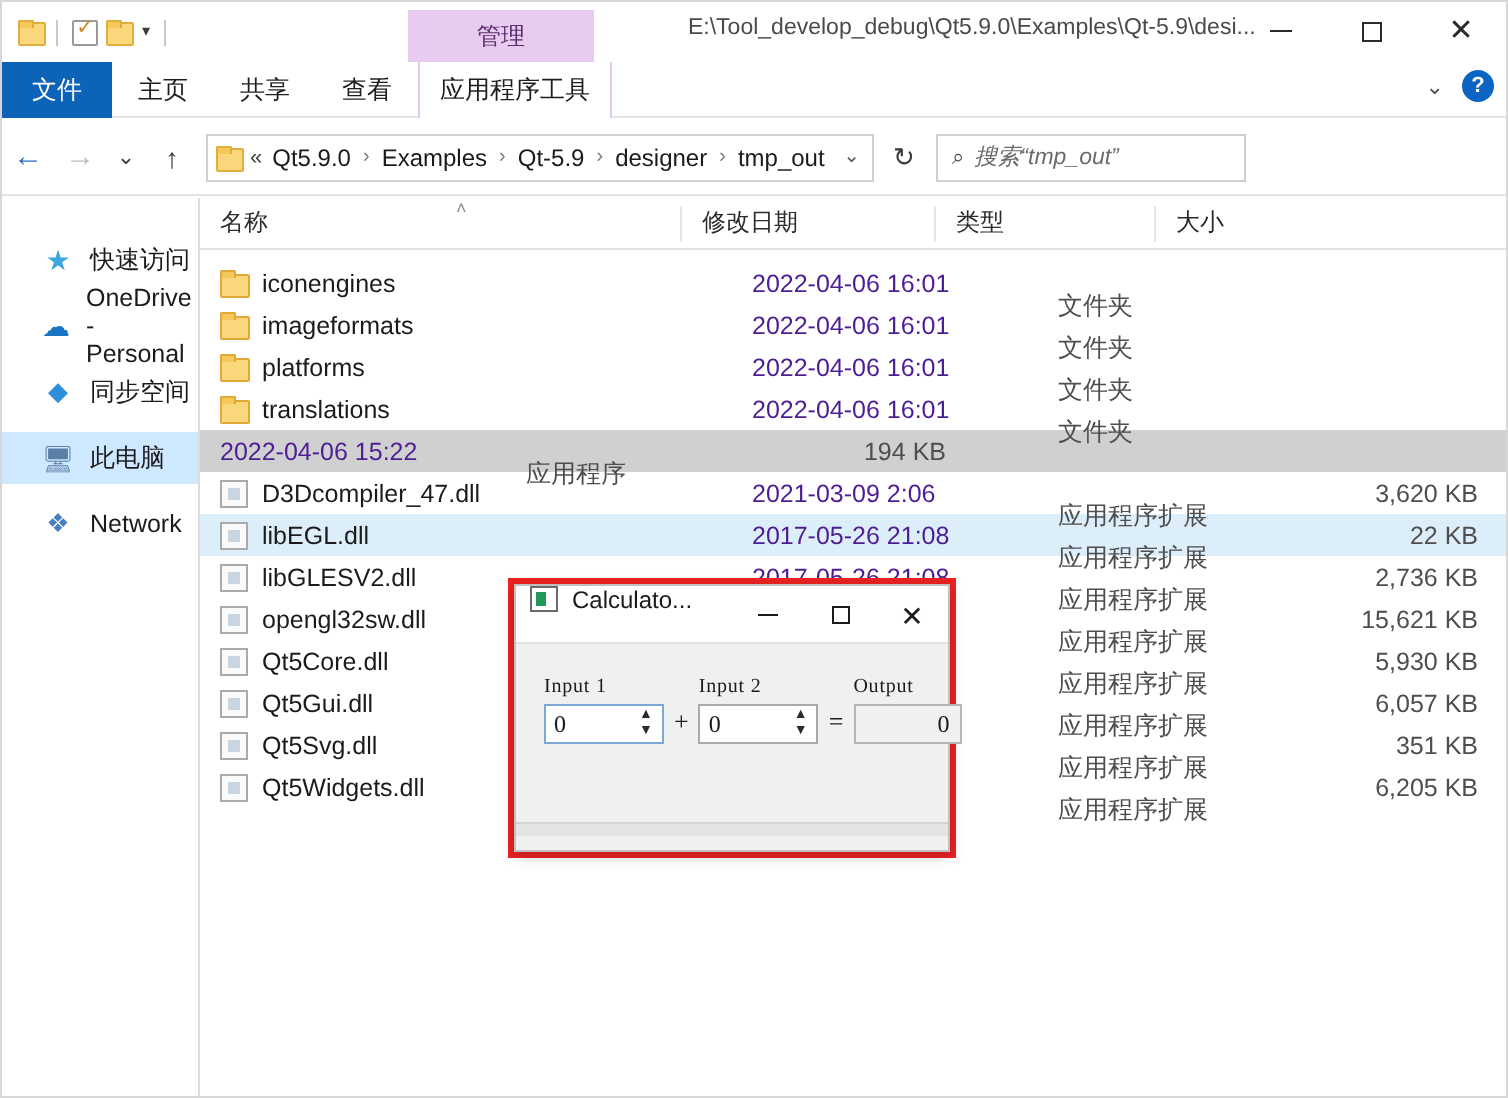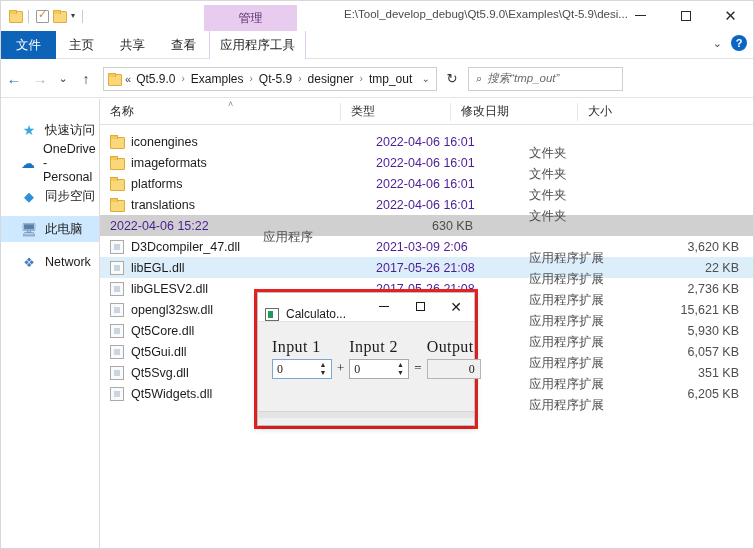--- a/index.html
+++ b/index.html
@@ -208,21 +208,21 @@
   .redbox {
     position: absolute; left: 253px; top: 288px; width: 224px; height: 140px;
     border: 3px solid #ee2222; z-index: 40;
   }
   .calcwin {
     position: absolute; left: 256px; top: 291px; width: 218px; height: 134px;
     background: #f0f0f0; border: 1px solid #c0c0c0; z-index: 45;
     box-shadow: 0 2px 7px rgba(0,0,0,0.22);
   }
   .calc-title {
-    height: 29px; background: #ffffff; display: flex; align-items: flex-end;
+    height: 29px; background: #ffffff; display: flex; align-items: flex-start;
     padding-left: 7px; border-bottom: 1px solid #e2e2e2;
   }
   .calc-ico {
     width: 14px; height: 13px; background: #ffffff; border: 1px solid #6a6a6a;
     position: relative; flex: 0 0 14px;
   }
   .calc-ico::after {
     content: ""; position: absolute; left: 2px; top: 2px; width: 5px; height: 7px;
     background: #1f9a5a;
   }
@@ -239,21 +239,21 @@
   .calc-btn .g-close { font-size: 14px; line-height: 14px; font-weight: 300; }
 
   .calc-body { position: relative; height: 96px; background: #f0f0f0; }
   .calc-row {
     position: absolute; left: 14px; top: 16px;
     display: flex; align-items: flex-end; gap: 0px;
   }
   .fld { display: flex; flex-direction: column; }
   .fld .lab {
     font-family: "Liberation Serif", "DejaVu Serif", serif;
-    font-size: 16px; color: #1b1b1b; margin-bottom: 3px; letter-spacing: 0.4px;
+    font-size: 10px; color: #1b1b1b; margin-bottom: 3px; letter-spacing: 0.4px;
   }
   .spin {
     width: 60px; height: 20px; background: #ffffff; border: 1px solid #7aa7d4;
     display: flex; align-items: center; position: relative;
   }
   .spin .val {
     font-family: "Liberation Serif", "DejaVu Serif", serif;
     font-size: 12px; color: #1b1b1b; padding-left: 4px;
   }
   .spin.plain { border: 1px solid #a9a9a9; }
@@ -378,22 +378,22 @@
       </div>
       <div class="nav-item">
         <span class="nav-ico ico-net">❖</span>
         <span>Network</span>
       </div>
     </div>
 
     <div class="listpane">
       <div class="colhead">
         <div class="col c-name">名称</div>
+        <div class="col c-date">修改日期</div>
         <div class="col c-type">类型</div>
-        <div class="col c-date">修改日期</div>
         <div class="col c-size">大小</div>
         <span class="sortcaret">˄</span>
       </div>
 
       <div class="rows" id="file-rows">
           <div class="row">
             <div class="cell name">
               <span class="fico folder"></span>
               <span>iconengines</span>
             </div>
@@ -424,21 +424,21 @@
               <span class="fico folder"></span>
               <span>translations</span>
             </div>
             <div class="cell date">2022-04-06 16:01</div>
             <div class="cell type">文件夹</div>
             <div class="cell size"></div>
           </div>
           <div class="row sel-gray">
             <div class="cell date">2022-04-06 15:22</div>
             <div class="cell type">应用程序</div>
-            <div class="cell size">630 KB</div>
+            <div class="cell size">194 KB</div>
           </div>
           <div class="row">
             <div class="cell name">
               <span class="fico dll"></span>
               <span>D3Dcompiler_47.dll</span>
             </div>
             <div class="cell date">2021-03-09 2:06</div>
             <div class="cell type">应用程序扩展</div>
             <div class="cell size">3,620 KB</div>
           </div>

